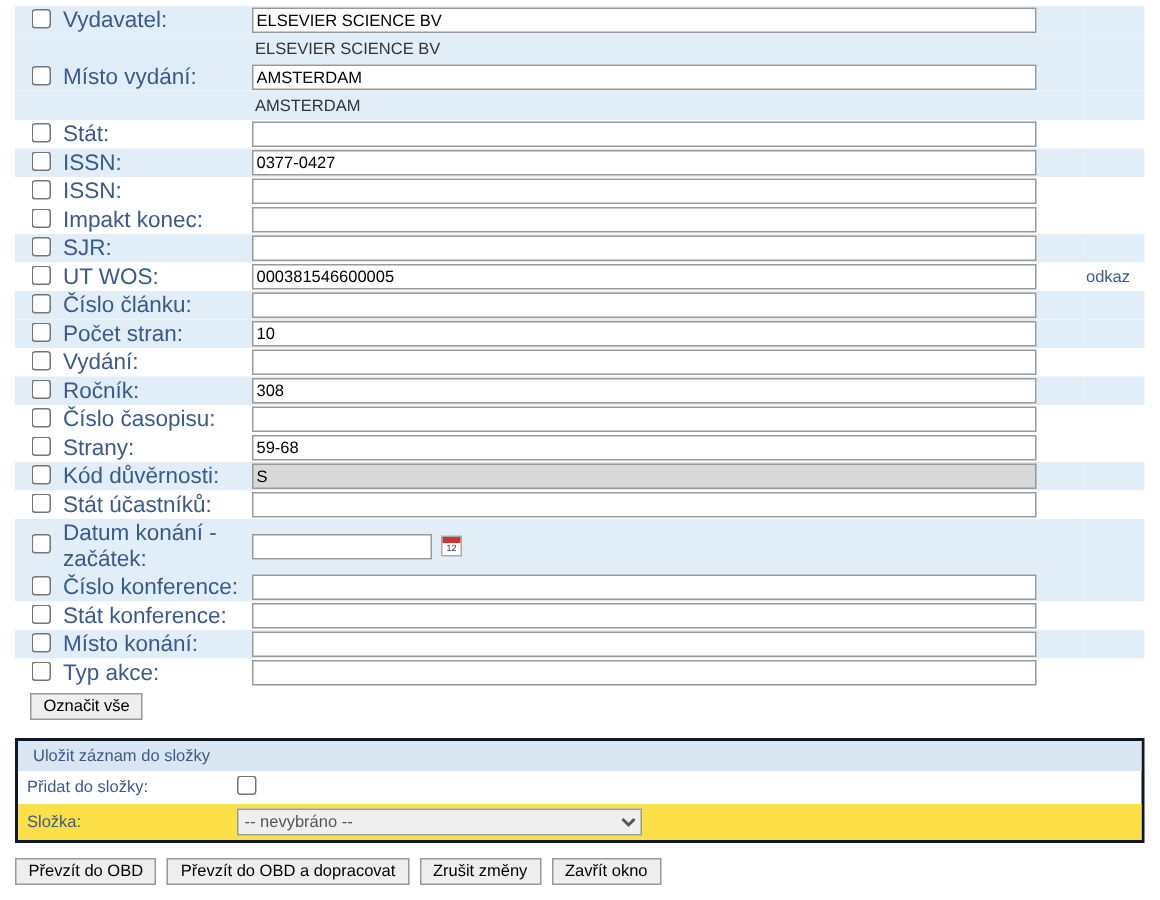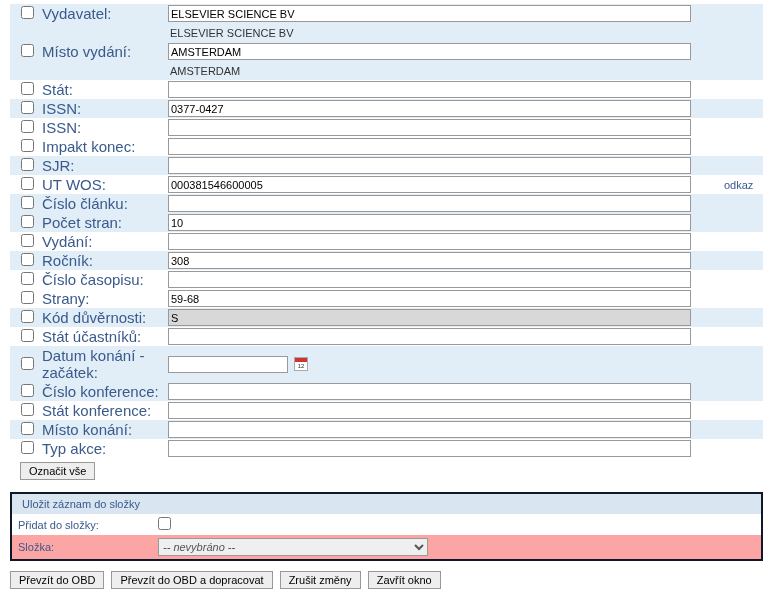--- a/index.html
+++ b/index.html
@@ -127,32 +127,31 @@
     font-size: 11px;
   }
   .panel-body {
     padding: 0;
   }
   .panel-row {
     display: flex;
     align-items: center;
     padding: 3px 6px;
   }
-  .panel-row.alt { background: #fca5a5; }
+  .panel-row.alt { background: #fde047; }
   .panel-label {
     width: 140px;
     color: #3a5a8c;
     font-size: 11px;
   }
   select.folder {
     width: 270px;
     height: 18px;
     font-size: 11px;
     border: 1px solid #999;
-    font-style: italic;
     color: #555;
   }
   .bottom-buttons {
     margin-top: 10px;
   }
 </style>
 </head>
 <body>
 
 <div class="container">

